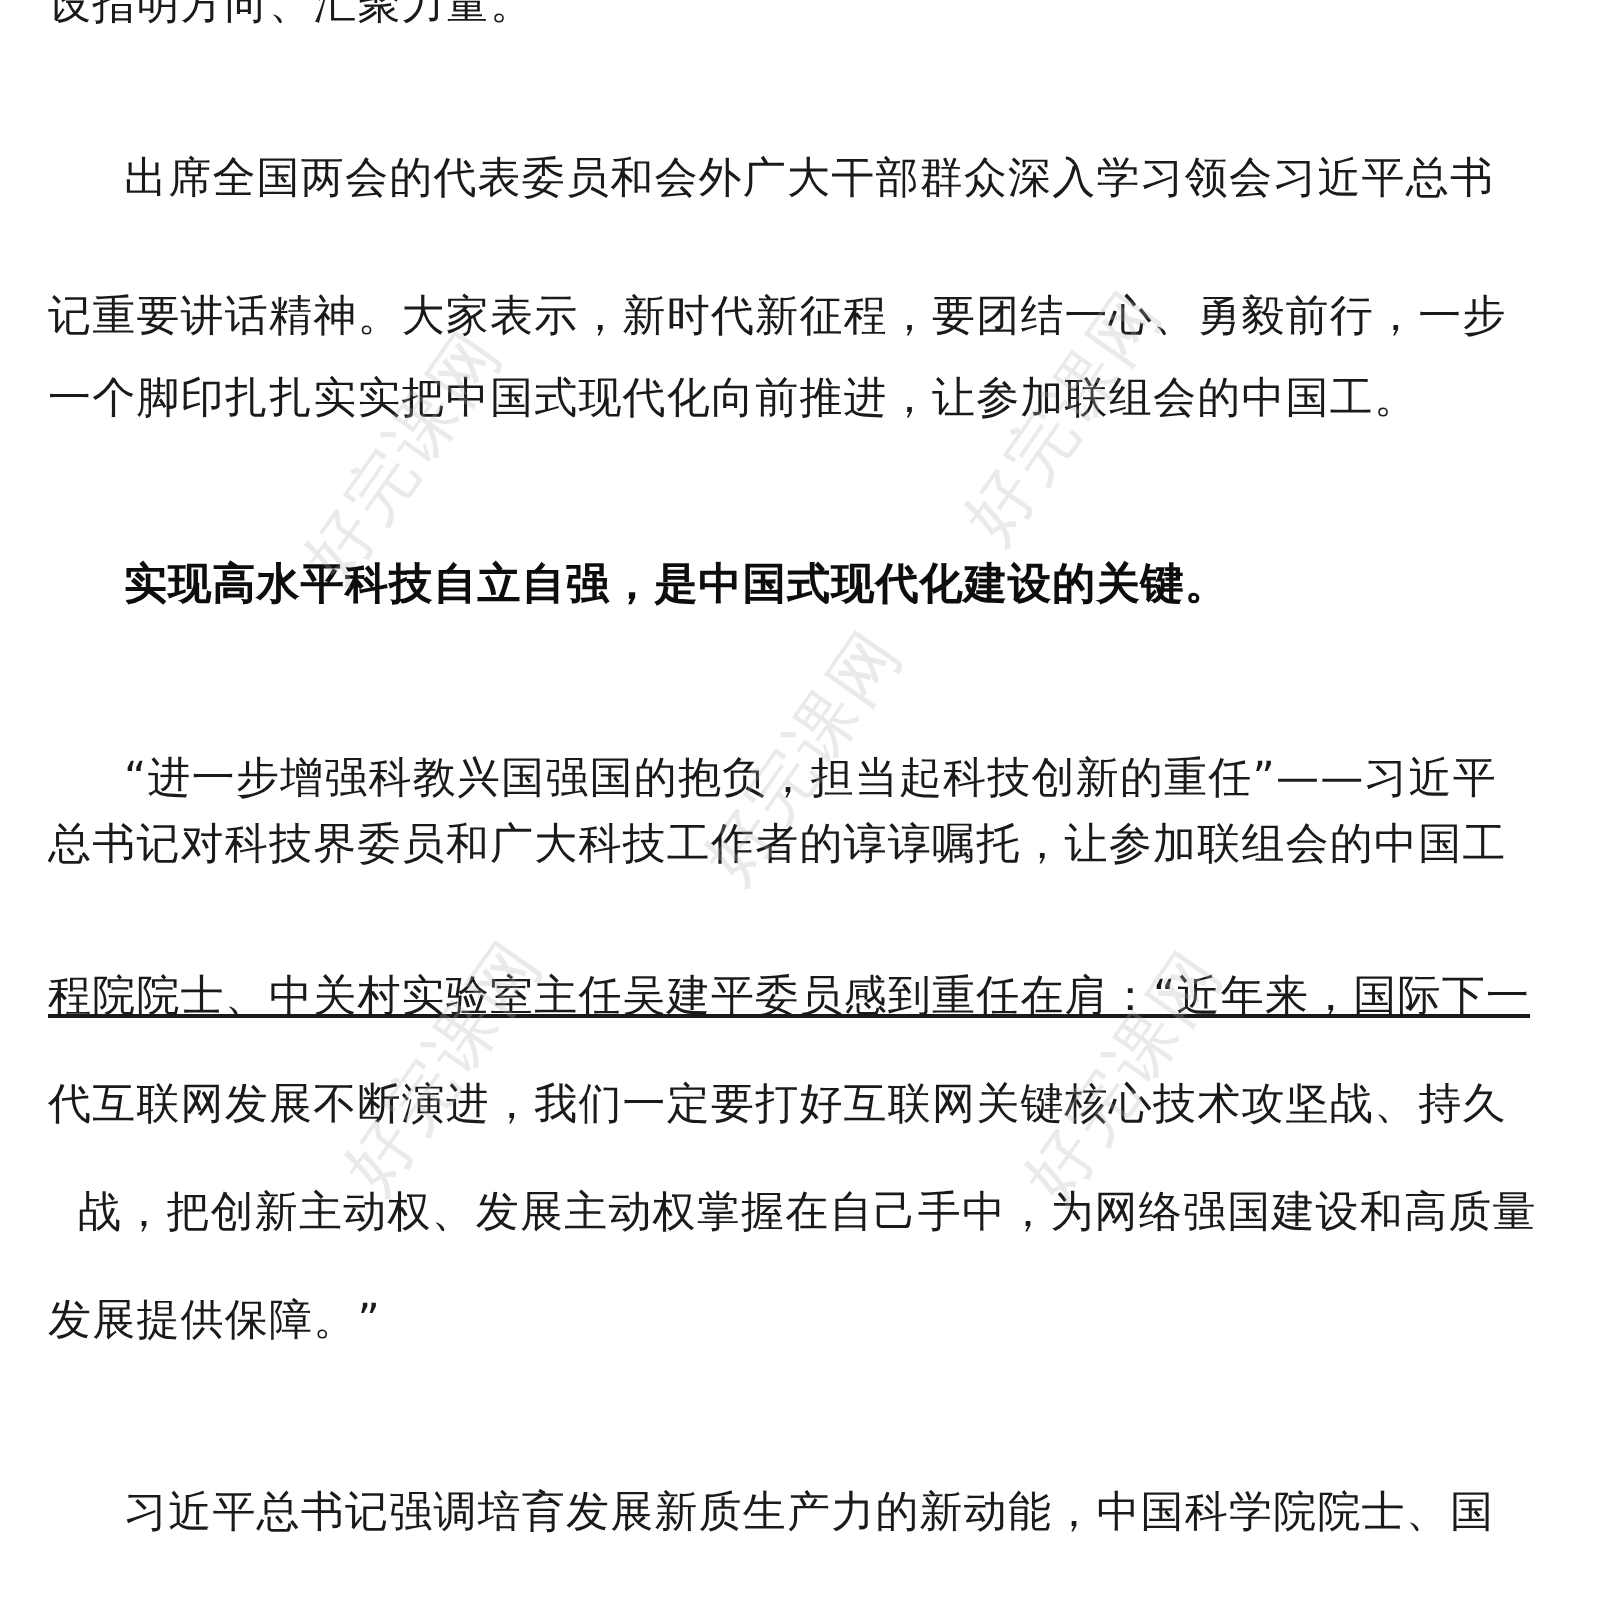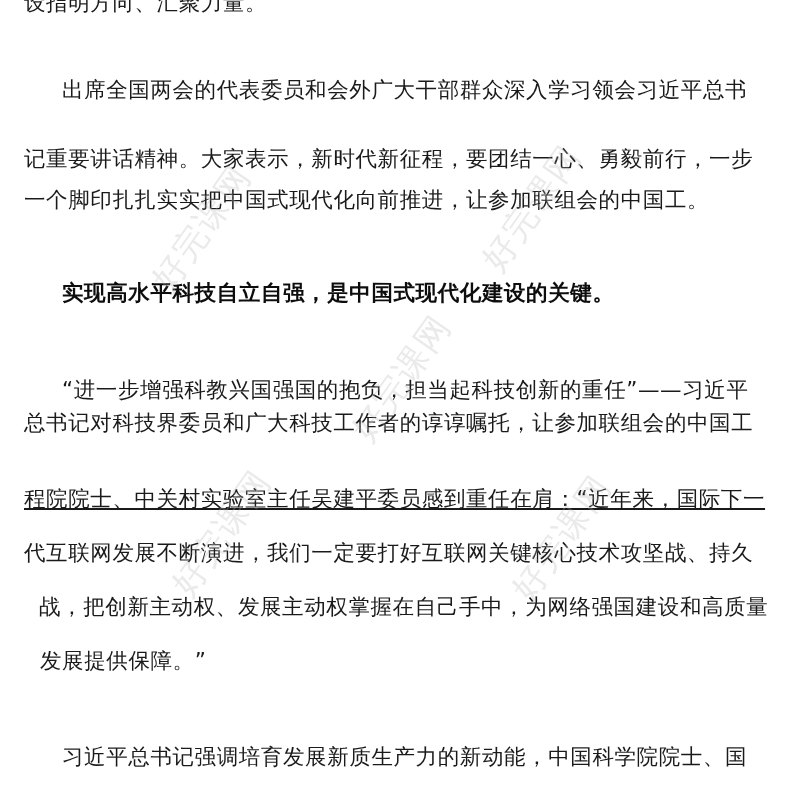--- a/index.html
+++ b/index.html
@@ -51,21 +51,21 @@
   <div class="line" style="top:-12px;">设指明方向、汇聚力量。</div>
   <div class="line indent" style="top:75px;">出席全国两会的代表委员和会外广大干部群众深入学习领会习近平总书</div>
   <div class="line" style="top:144px;">记重要讲话精神。大家表示，新时代新征程，要团结一心、勇毅前行，一步</div>
   <div class="line" style="top:185px;">一个脚印扎扎实实把中国式现代化向前推进，让参加联组会的中国工。</div>
   <div class="line indent bold" style="top:278px;">实现高水平科技自立自强，是中国式现代化建设的关键。</div>
   <div class="line indent" style="top:375px;">“进一步增强科教兴国强国的抱负，担当起科技创新的重任”——习近平</div>
   <div class="line" style="top:408px;">总书记对科技界委员和广大科技工作者的谆谆嘱托，让参加联组会的中国工</div>
   <div class="line" style="top:484px;text-decoration:underline;">程院院士、中关村实验室主任吴建平委员感到重任在肩：“近年来，国际下一</div>
   <div class="line" style="top:538px;">代互联网发展不断演进，我们一定要打好互联网关键核心技术攻坚战、持久</div>
   <div class="line" style="top:592px;margin-left:15px;">战，把创新主动权、发展主动权掌握在自己手中，为网络强国建设和高质量</div>
-  <div class="line" style="top:646px;margin-left:16px;">发展提供保障。”</div>
+  <div class="line" style="top:646px;">发展提供保障。”</div>
   <div class="line indent" style="top:742px;">习近平总书记强调培育发展新质生产力的新动能，中国科学院院士、国</div>
 
   <div class="watermark" style="left:130px; top:205px;">好完课网</div>
   <div class="watermark" style="left:460px; top:185px;">好完课网</div>
   <div class="watermark" style="left:330px; top:355px;">好完课网</div>
   <div class="watermark" style="left:150px; top:510px;">好完课网</div>
   <div class="watermark" style="left:490px; top:515px;">好完课网</div>
 </div>
 
 </body></html>

